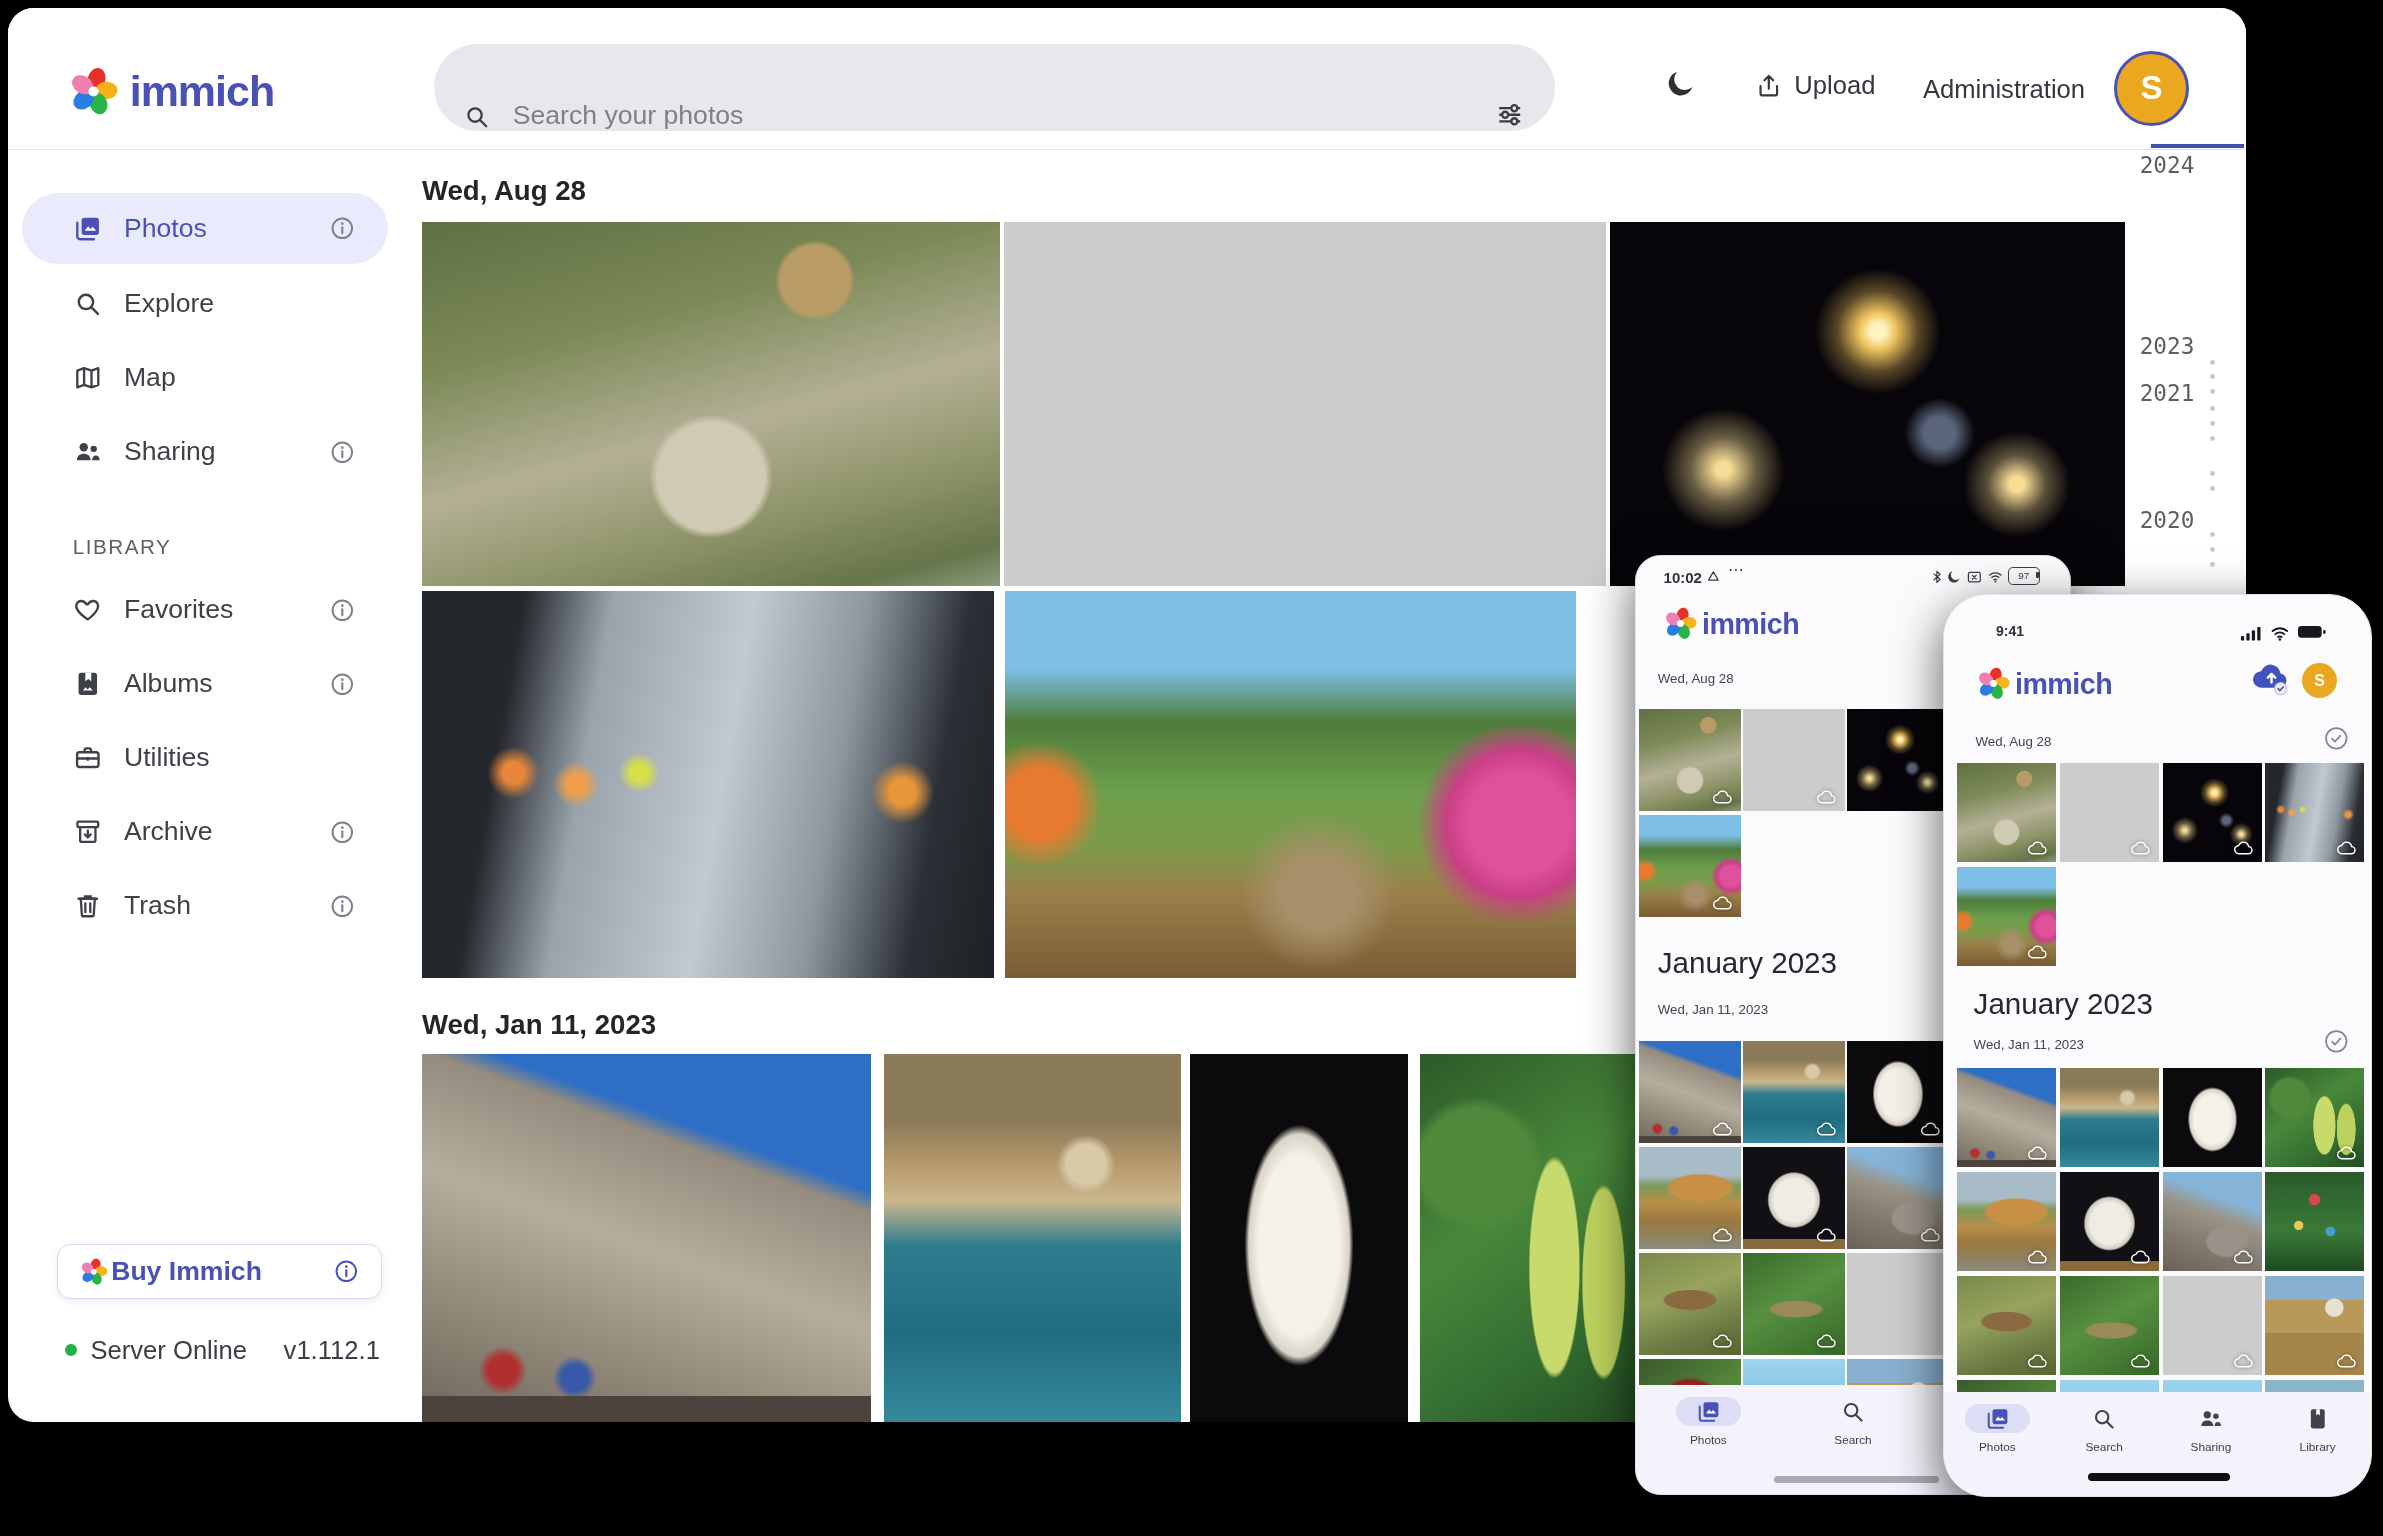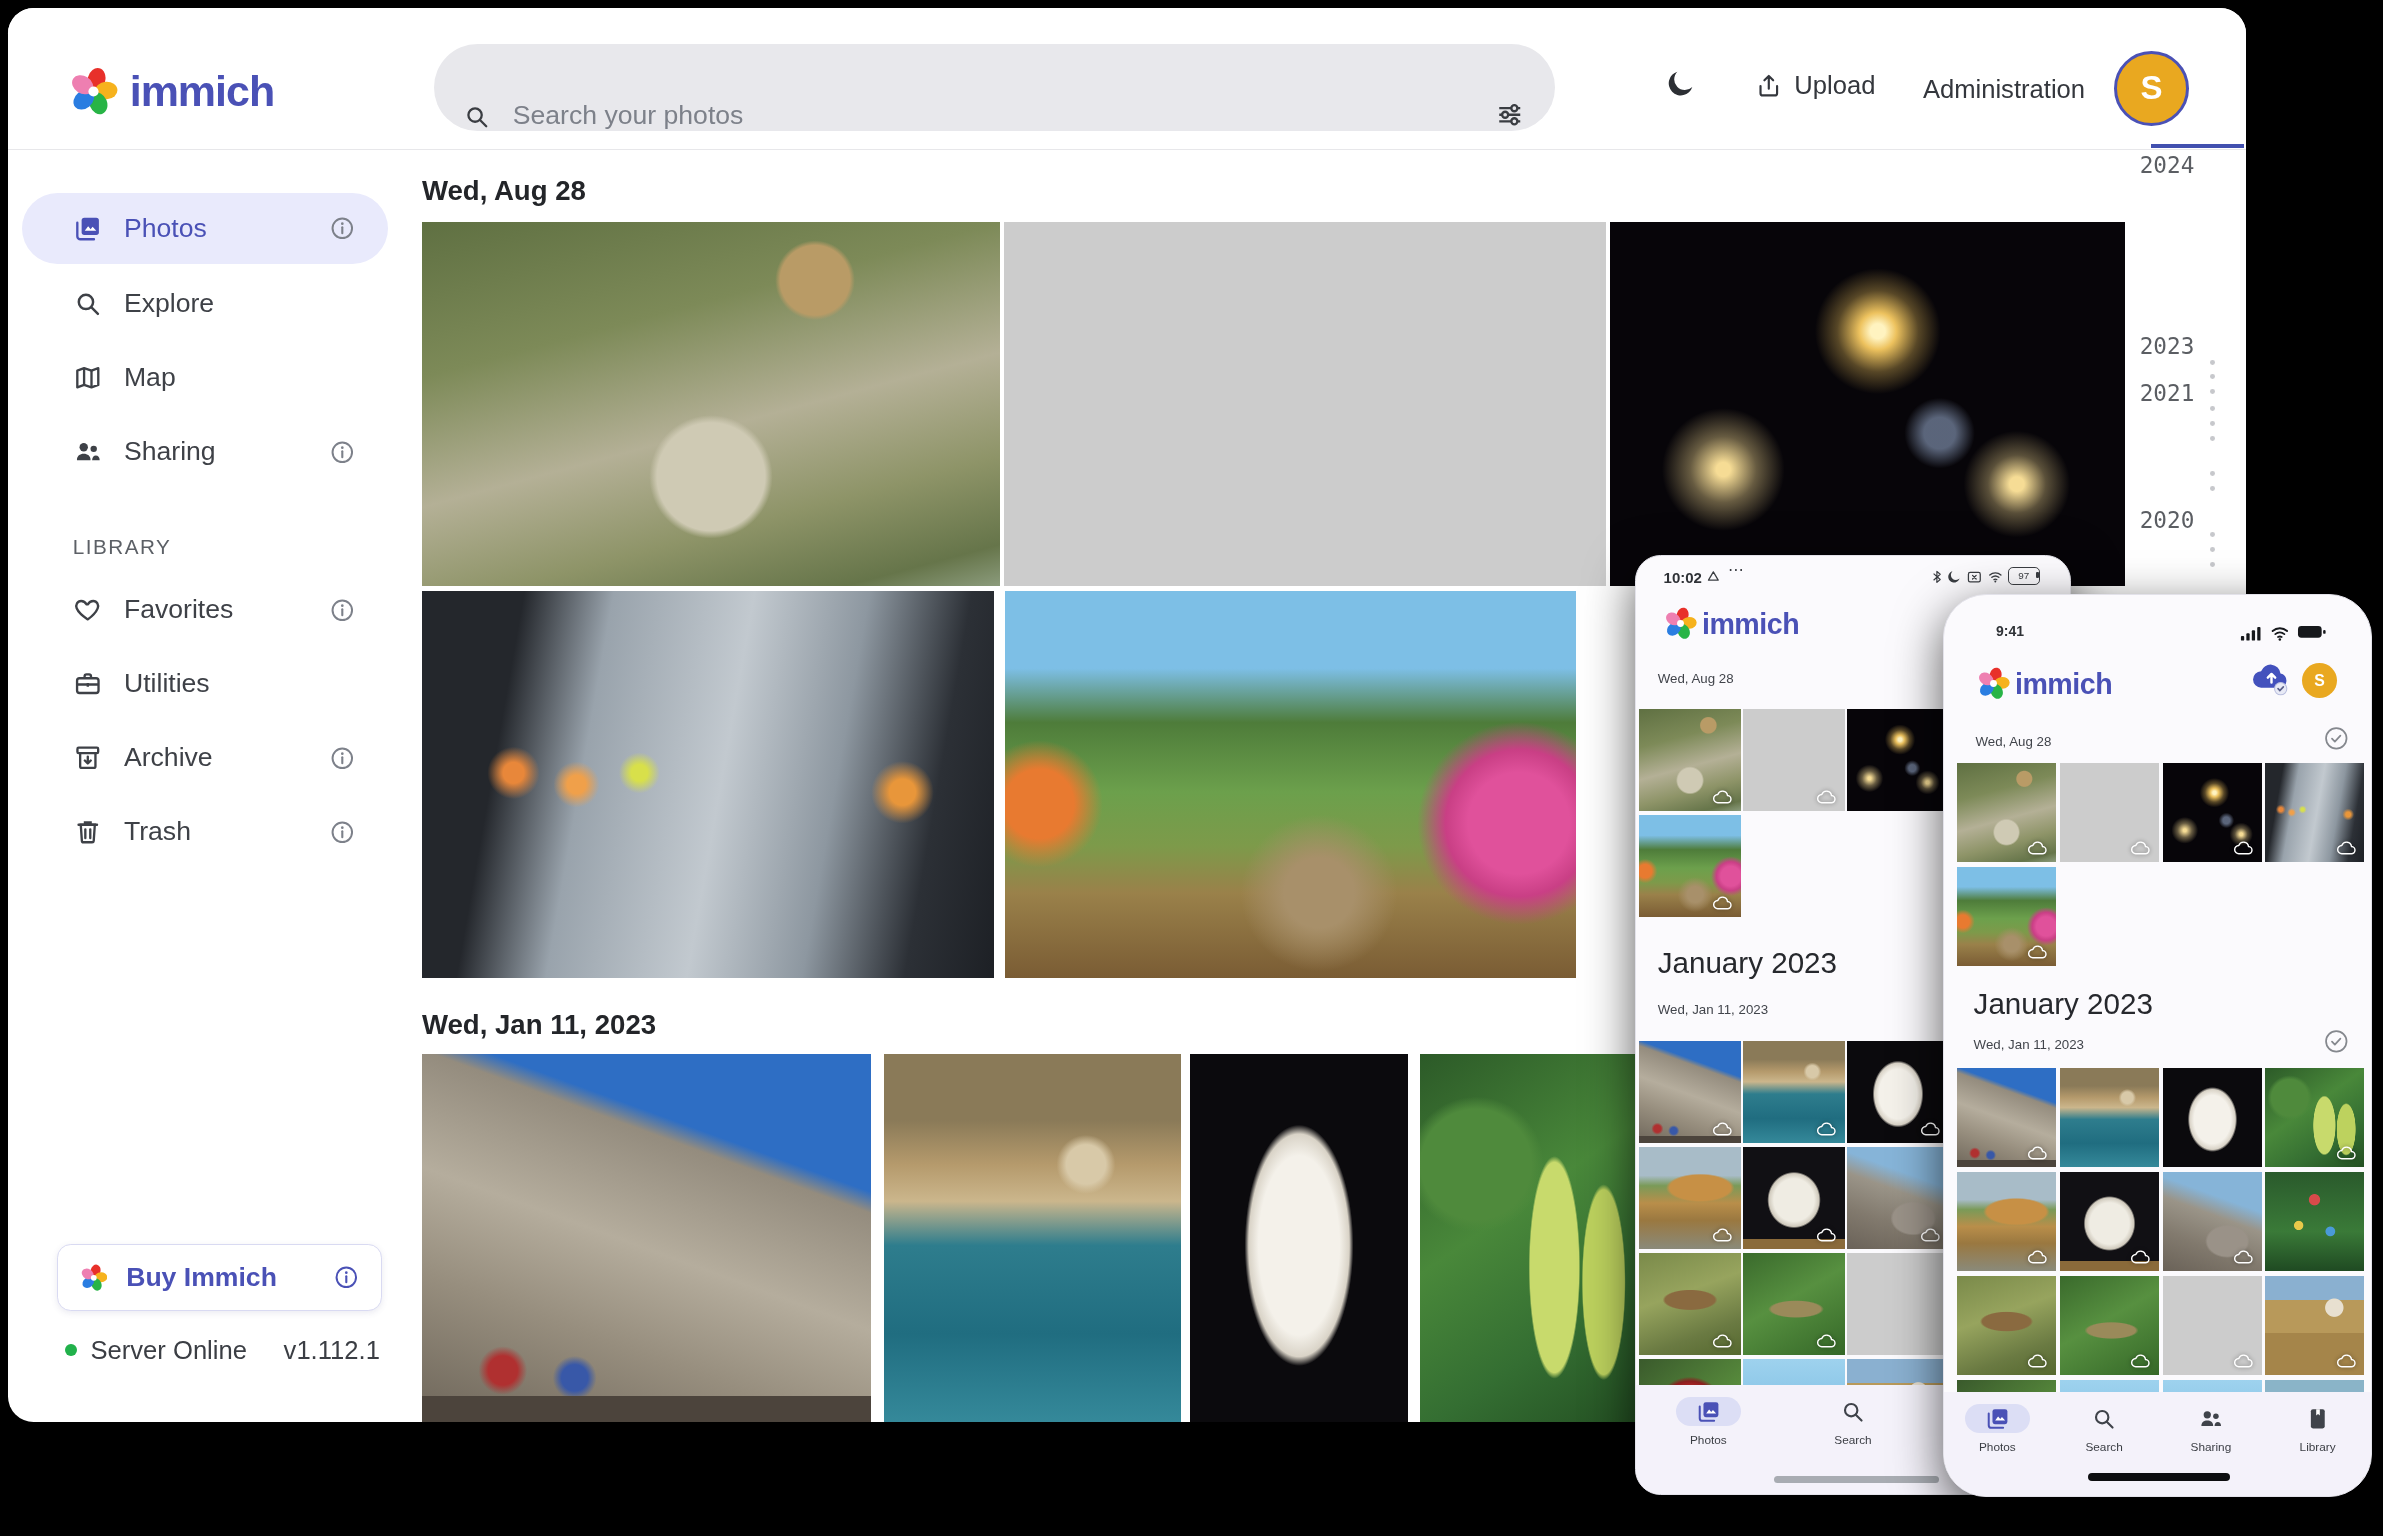--- a/index.html
+++ b/index.html
@@ -30,23 +30,23 @@
   .side-item.active .icn{color:#4a51b6;}
   .side-item .info{margin-left:auto;margin-right:32.5px;width:26.6px;height:26.6px;color:#7d818a;}
   .side-header{height:84px;display:flex;align-items:flex-end;padding:0 0 13.8px 51px;box-sizing:border-box;
                color:#5c6066;font-size:20.7px;letter-spacing:1.5px;font-weight:500;}
   #storagecard{position:absolute;left:48px;top:1066px;width:328px;height:153px;background:#f2f2f5;
                border-radius:17.7px;padding:21.7px 23.6px;box-sizing:border-box;}
   #storagecard .t1{font-size:25.6px;font-weight:600;color:#33363c;}
   #storagecard .t2{font-size:23.6px;color:#686c72;margin-top:17.7px;}
   .track{margin-top:25.6px;height:8.9px;border-radius:4.9px;background:#d7d8dc;overflow:hidden;}
   .fill{height:100%;border-radius:4.9px;background:#4250af;}
-  #buybtn{position:absolute;left:49px;top:1236px;width:325px;height:67px;background:#fff;
+  #buybtn{position:absolute;left:49px;top:1236px;width:325px;height:55px;background:#fff;
           border:1px solid #d9daf2;border-radius:13.8px;box-shadow:0 2px 5.9px rgba(80,80,140,.12);
-          display:flex;align-items:center;padding:0 21.7px;box-sizing:border-box;gap:19px;}
+          display:flex;align-items:center;padding:0 21.7px;box-sizing:border-box;gap:4px;}
   #buybtn .bl{color:#4a51b6;font-size:26.6px;font-weight:bold;}
   #buybtn .info{margin-left:auto;width:26.6px;height:26.6px;color:#4a51b6;}
   #serverrow{position:absolute;left:57px;top:1328px;width:315px;display:flex;align-items:center;}
   #serverrow .dot{width:11.8px;height:11.8px;border-radius:50%;background:#21b14b;margin-right:13.8px;}
   #serverrow .st{font-size:25.6px;color:#3b3e44;}
   #serverrow .ver{margin-left:auto;font-size:25.6px;color:#3b3e44;}
   
   .datehdr{position:absolute;left:414px;color:#232529;font-size:27.6px;font-weight:600;z-index:1;}
   .tile{position:absolute;background:#ccc;z-index:1;}
   
@@ -272,20 +272,29 @@
         <svg class="icn" viewBox="0 0 30 30" width="29.6" height="29.6">
           <use href="#i-heart"></use>
         </svg>
         <span>Favorites</span>
         <svg class="info" viewBox="0 0 27 27" width="26.6" height="26.6">
           <use href="#i-info"></use>
         </svg>
       </div>
       <div class="side-item">
         <svg class="icn" viewBox="0 0 30 30" width="29.6" height="29.6">
+          <use href="#i-album"></use>
+        </svg>
+        <span>Albums</span>
+        <svg class="info" viewBox="0 0 27 27" width="26.6" height="26.6">
+          <use href="#i-info"></use>
+        </svg>
+      </div>
+      <div class="side-item">
+        <svg class="icn" viewBox="0 0 30 30" width="29.6" height="29.6">
           <use href="#i-briefcase"></use>
         </svg>
         <span>Utilities</span>
       </div>
       <div class="side-item">
         <svg class="icn" viewBox="0 0 30 30" width="29.6" height="29.6">
           <use href="#i-archive"></use>
         </svg>
         <span>Archive</span>
         <svg class="info" viewBox="0 0 27 27" width="26.6" height="26.6">

